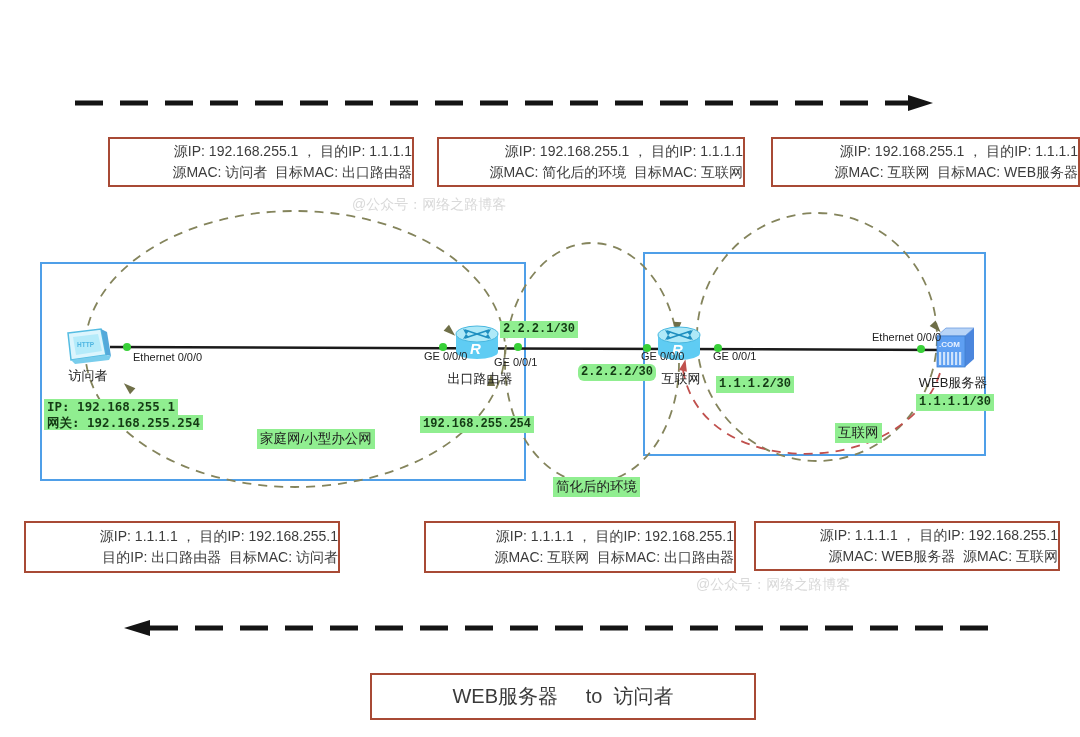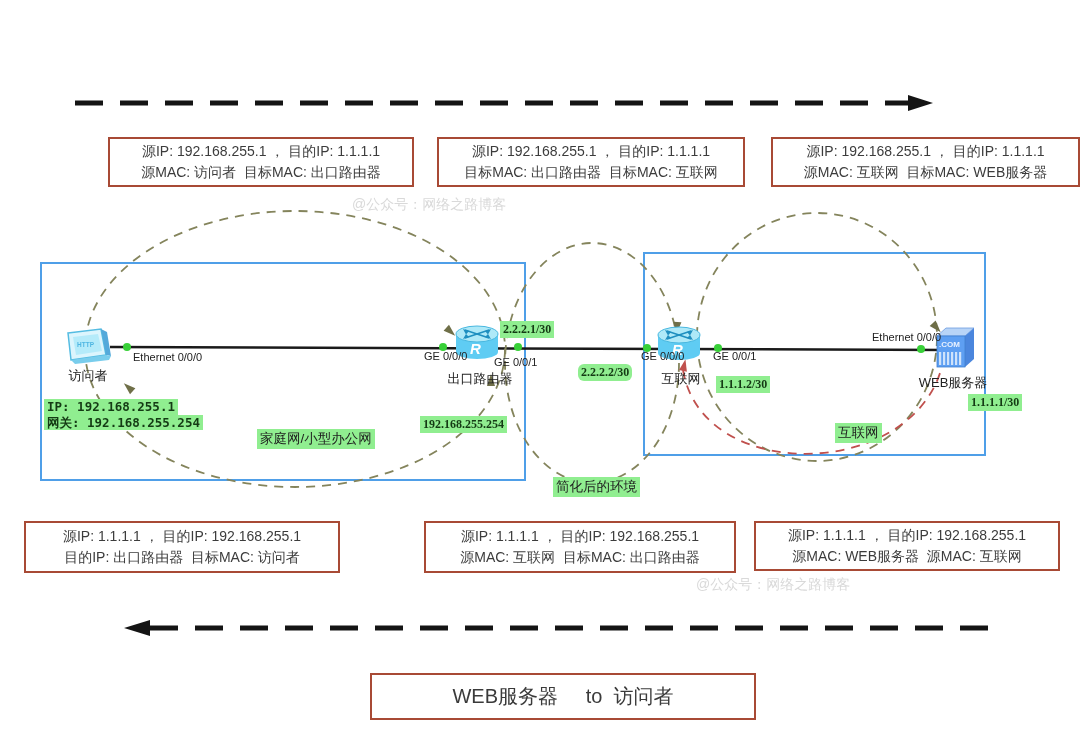--- a/index.html
+++ b/index.html
@@ -3,23 +3,23 @@
 <meta charset="utf-8">
 <style>
   html,body{margin:0;padding:0;background:#fff;}
   .canvas{position:relative;width:1080px;height:737px;background:#fff;overflow:hidden;
           font-family:"Liberation Sans","DejaVu Sans",sans-serif;color:#2b2b2b;}
   svg.layer{position:absolute;left:0;top:0;z-index:1;}
   .zone{position:absolute;border:2px solid #4f9fe8;z-index:0;}
   .tbox{position:absolute;border:2px solid #a84a35;background:#fff;display:flex;align-items:center;
         justify-content:center;font-size:20px;color:#3a3a3a;white-space:pre;z-index:2;}
   .pbox{position:absolute;border:2px solid #a84a35;background:#fff;display:flex;flex-direction:column;
-        justify-content:center;text-align:center;font-size:14px;color:#3c3c3c;line-height:1.5;z-index:2;}
+        justify-content:center;text-align:center;font-size:14px;color:#3c3c3c;line-height:1.5;z-index:2;align-items:flex-end;}
   .pline{white-space:pre;}
-  .glabel{position:absolute;background:#90ee90;color:#143a14;font-family:Liberation Serif, serif;
+  .glabel{position:absolute;background:#90ee90;color:#143a14;font-family:Liberation Mono, monospace;
           font-weight:bold;font-size:12px;padding:1px 3px;z-index:3;white-space:pre;line-height:1.25;}
   .gzone{position:absolute;background:#90ee90;color:#1d1d1d;font-size:13.5px;padding:1px 3px;z-index:3;white-space:pre;margin-left:17px;}
   .iface{position:absolute;font-size:11px;color:#222;z-index:2;white-space:pre;}
   .devlabel{position:absolute;font-size:13px;color:#222;text-align:center;z-index:2;white-space:pre;}
   .watermark{position:absolute;color:#d9d9d9;font-size:14px;z-index:2;white-space:pre;}
   .ipstack{position:absolute;z-index:3;display:flex;flex-direction:column;align-items:flex-start;gap:0;}
   .ipstack span{background:#90ee90;color:#143a14;font-family:"DejaVu Sans Mono",monospace;
                 font-weight:bold;font-size:12.5px;padding:0 3px;line-height:1.25;white-space:pre;}
 </style>
 </head>
@@ -126,21 +126,21 @@
     </g>
   </svg>
 
 
   <div class="pbox" style="left:108px;top:137px;width:302px;height:46px;">
     <div class="pline">源IP: 192.168.255.1 ， 目的IP: 1.1.1.1</div>
     <div class="pline">源MAC: 访问者  目标MAC: 出口路由器</div>
   </div>
   <div class="pbox" style="left:437px;top:137px;width:304px;height:46px;">
     <div class="pline">源IP: 192.168.255.1 ， 目的IP: 1.1.1.1</div>
-    <div class="pline">目标MAC: 出口路由器  目标MAC: 互联网</div>
+    <div class="pline">源MAC: 简化后的环境  目标MAC: 互联网</div>
   </div>
   <div class="pbox" style="left:771px;top:137px;width:305px;height:46px;">
     <div class="pline">源IP: 192.168.255.1 ， 目的IP: 1.1.1.1</div>
     <div class="pline">源MAC: 互联网  目标MAC: WEB服务器</div>
   </div>
 
   <div class="watermark" style="left:352px;top:196px;">@公众号：网络之路博客</div>
   <div class="watermark" style="left:696px;top:576px;">@公众号：网络之路博客</div>
 
   <div class="iface" style="left:133px;top:351px;">Ethernet 0/0/0</div>
@@ -151,21 +151,21 @@
   <div class="iface" style="left:872px;top:331px;">Ethernet 0/0/0</div>
 
   <div class="devlabel" style="left:60px;top:367px;width:56px;">访问者</div>
   <div class="devlabel" style="left:443px;top:370px;width:74px;">出口路由器</div>
   <div class="devlabel" style="left:656px;top:370px;width:50px;">互联网</div>
   <div class="devlabel" style="left:918px;top:374px;width:70px;">WEB服务器</div>
 
   <div class="glabel" style="left:500px;top:321px;">2.2.2.1/30</div>
   <div class="glabel" style="left:578px;top:364px;border-radius:6px;">2.2.2.2/30</div>
   <div class="glabel" style="left:716px;top:376px;">1.1.1.2/30</div>
-  <div class="glabel" style="left:968px;top:394px;">1.1.1.1/30</div>
+  <div class="glabel" style="left:916px;top:394px;">1.1.1.1/30</div>
   <div class="glabel" style="left:420px;top:416px;">192.168.255.254</div>
   <div class="ipstack" style="left:44px;top:399px;">
     <span>IP: 192.168.255.1</span>
     <span>网关: 192.168.255.254</span>
   </div>
 
   <div class="gzone" style="left:240px;top:429px;">家庭网/小型办公网</div>
   <div class="gzone" style="left:536px;top:477px;">简化后的环境</div>
   <div class="gzone" style="left:818px;top:423px;">互联网</div>
 

